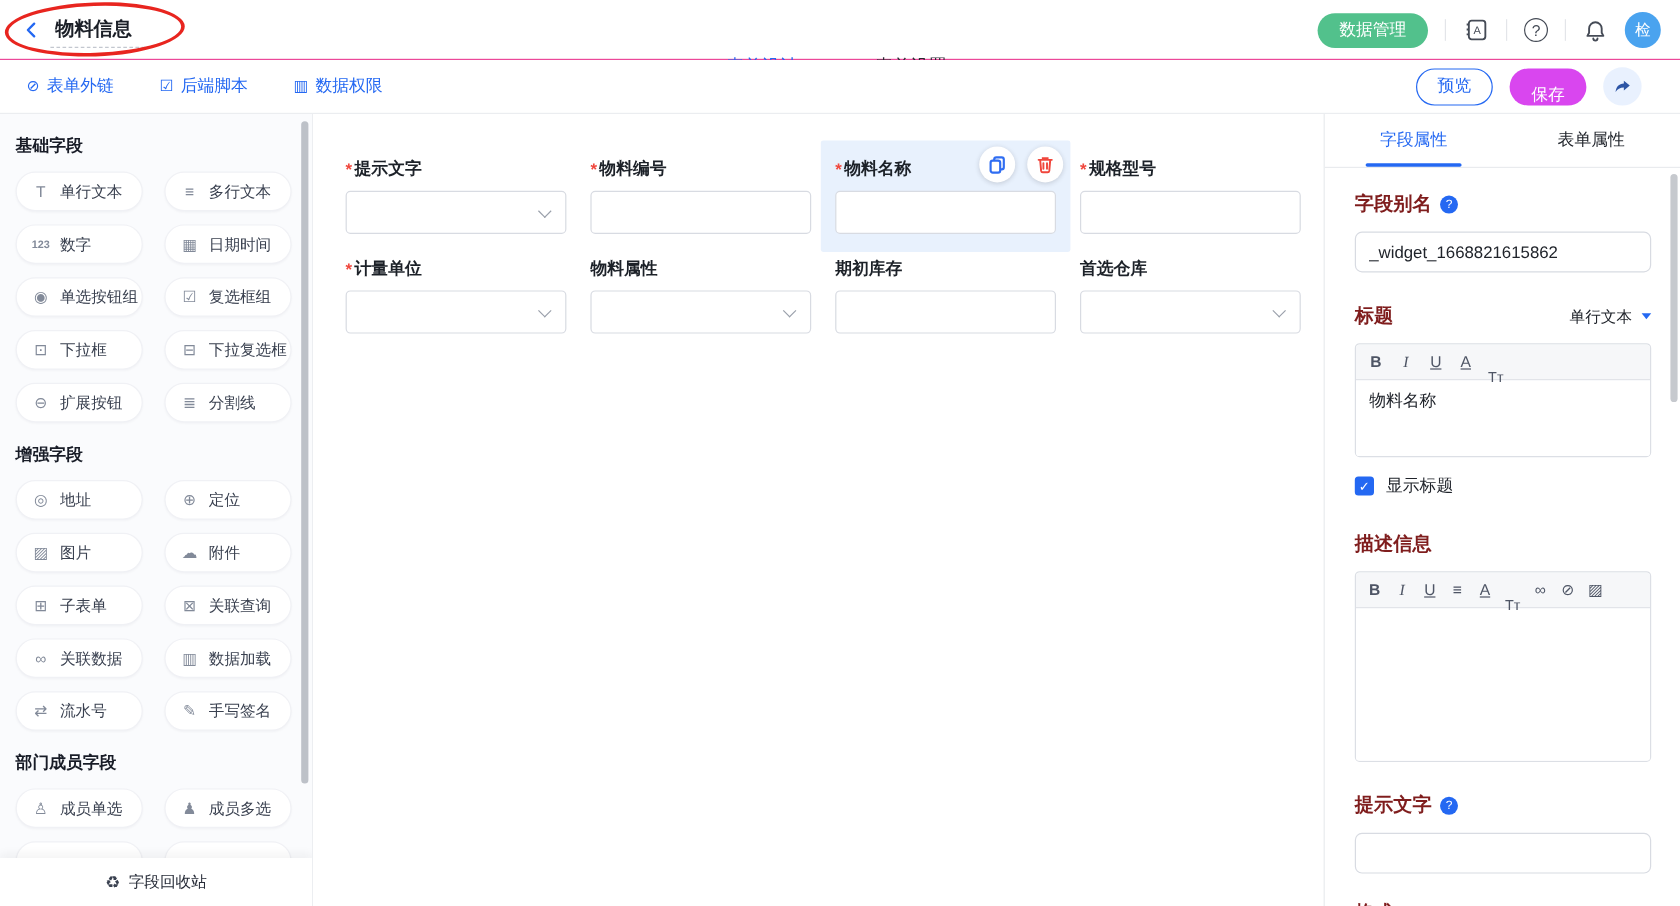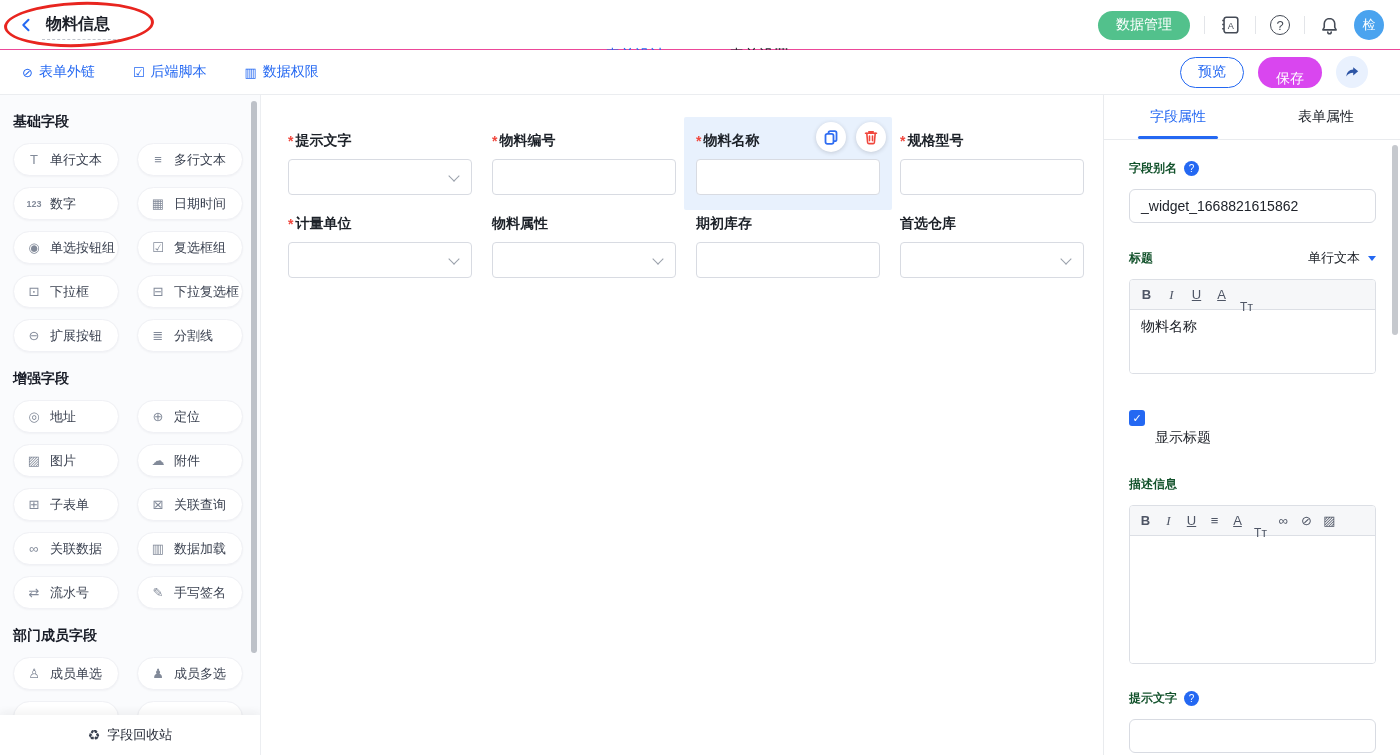--- a/index.html
+++ b/index.html
@@ -84,21 +84,21 @@
   .panel { position:absolute; left:1103px; top:95px; width:297px; height:660px; background:#fff;
            border-left:1px solid #e9ebee; }
   .p-tabs { height:45px; border-bottom:1px solid #e9ebee; display:flex; position:relative; }
   .p-tab { flex:1; display:flex; align-items:center; justify-content:center; font-size:14px;
            color:#20242b; cursor:pointer; }
   .p-tab.active { color:#2468f2; }
   .p-underline { position:absolute; bottom:0; left:calc(25% - 40px); width:80px; height:3px;
                  background:#2468f2; border-radius:2px; }
   .p-body { padding:20px 24px 0 25px; }
   .p-label-row { display:flex; align-items:center; gap:7px; }
-  .p-label { font-size:12px; font-weight:bold; color:#14532d; }
+  .p-label { font-size:16px; font-weight:bold; color:#7f1d1d; }
   .help-badge { width:15px; height:15px; border-radius:50%; background:#2468f2; color:#fff;
                 font-size:10px; display:flex; align-items:center; justify-content:center; cursor:pointer; }
   .p-input { height:34px; border:1px solid #d8dbe2; border-radius:6px; margin-top:12px;
              display:flex; align-items:center; padding:0 11px; font-size:14px; color:#20242b; cursor:text; }
   .title-row { display:flex; align-items:center; justify-content:space-between; margin-top:26px; }
   .type-dd { display:flex; align-items:center; gap:8px; font-size:13px; color:#20242b; cursor:pointer; }
   .caret { width:0; height:0; border-left:4.5px solid transparent; border-right:4.5px solid transparent;
            border-top:5.5px solid #2468f2; }
   .editor { margin-top:12px; border:1px solid #dcdfe5; border-radius:4px; overflow:hidden; }
   .ed-toolbar { height:30px; background:#f6f7f9; border-bottom:1px solid #dcdfe5; display:flex;
@@ -106,21 +106,21 @@
   .ed-ic { width:25px; text-align:center; font-size:13px; color:#4e5565; cursor:pointer; }
   .ed-ic.b { font-weight:bold; }
   .ed-ic.i { font-style:italic; font-family:"Liberation Serif",serif; }
   .ed-ic.u { text-decoration:underline; }
   .ed-ic.a { text-decoration:underline; }
   .ed-ic.tt { font-size:12px;margin-top:24px; }
   .ed-content { background:#fff; padding:8px 11px; font-size:14px; color:#20242b; cursor:text; }
   .chk-row { display:flex; align-items:center; margin-top:15px; gap:10px; cursor:pointer; }
   .chk { width:16px; height:16px; border-radius:3px; background:#2468f2; color:#fff; font-size:11px;
          display:flex; align-items:center; justify-content:center; }
-  .chk-label { font-size:14px; color:#20242b;margin-top:40px; }
+  .chk-label { font-size:14px; color:#20242b; }
   .panel-scroll { position:absolute; right:2px; top:50px; width:6px; height:190px; background:#c6c9ce; border-radius:3px; }
 </style>
 </head>
 <body>
 
 <div class="stage">
 
   <div class="header">
     <div class="back-wrap">
       <span class="back-ic">

